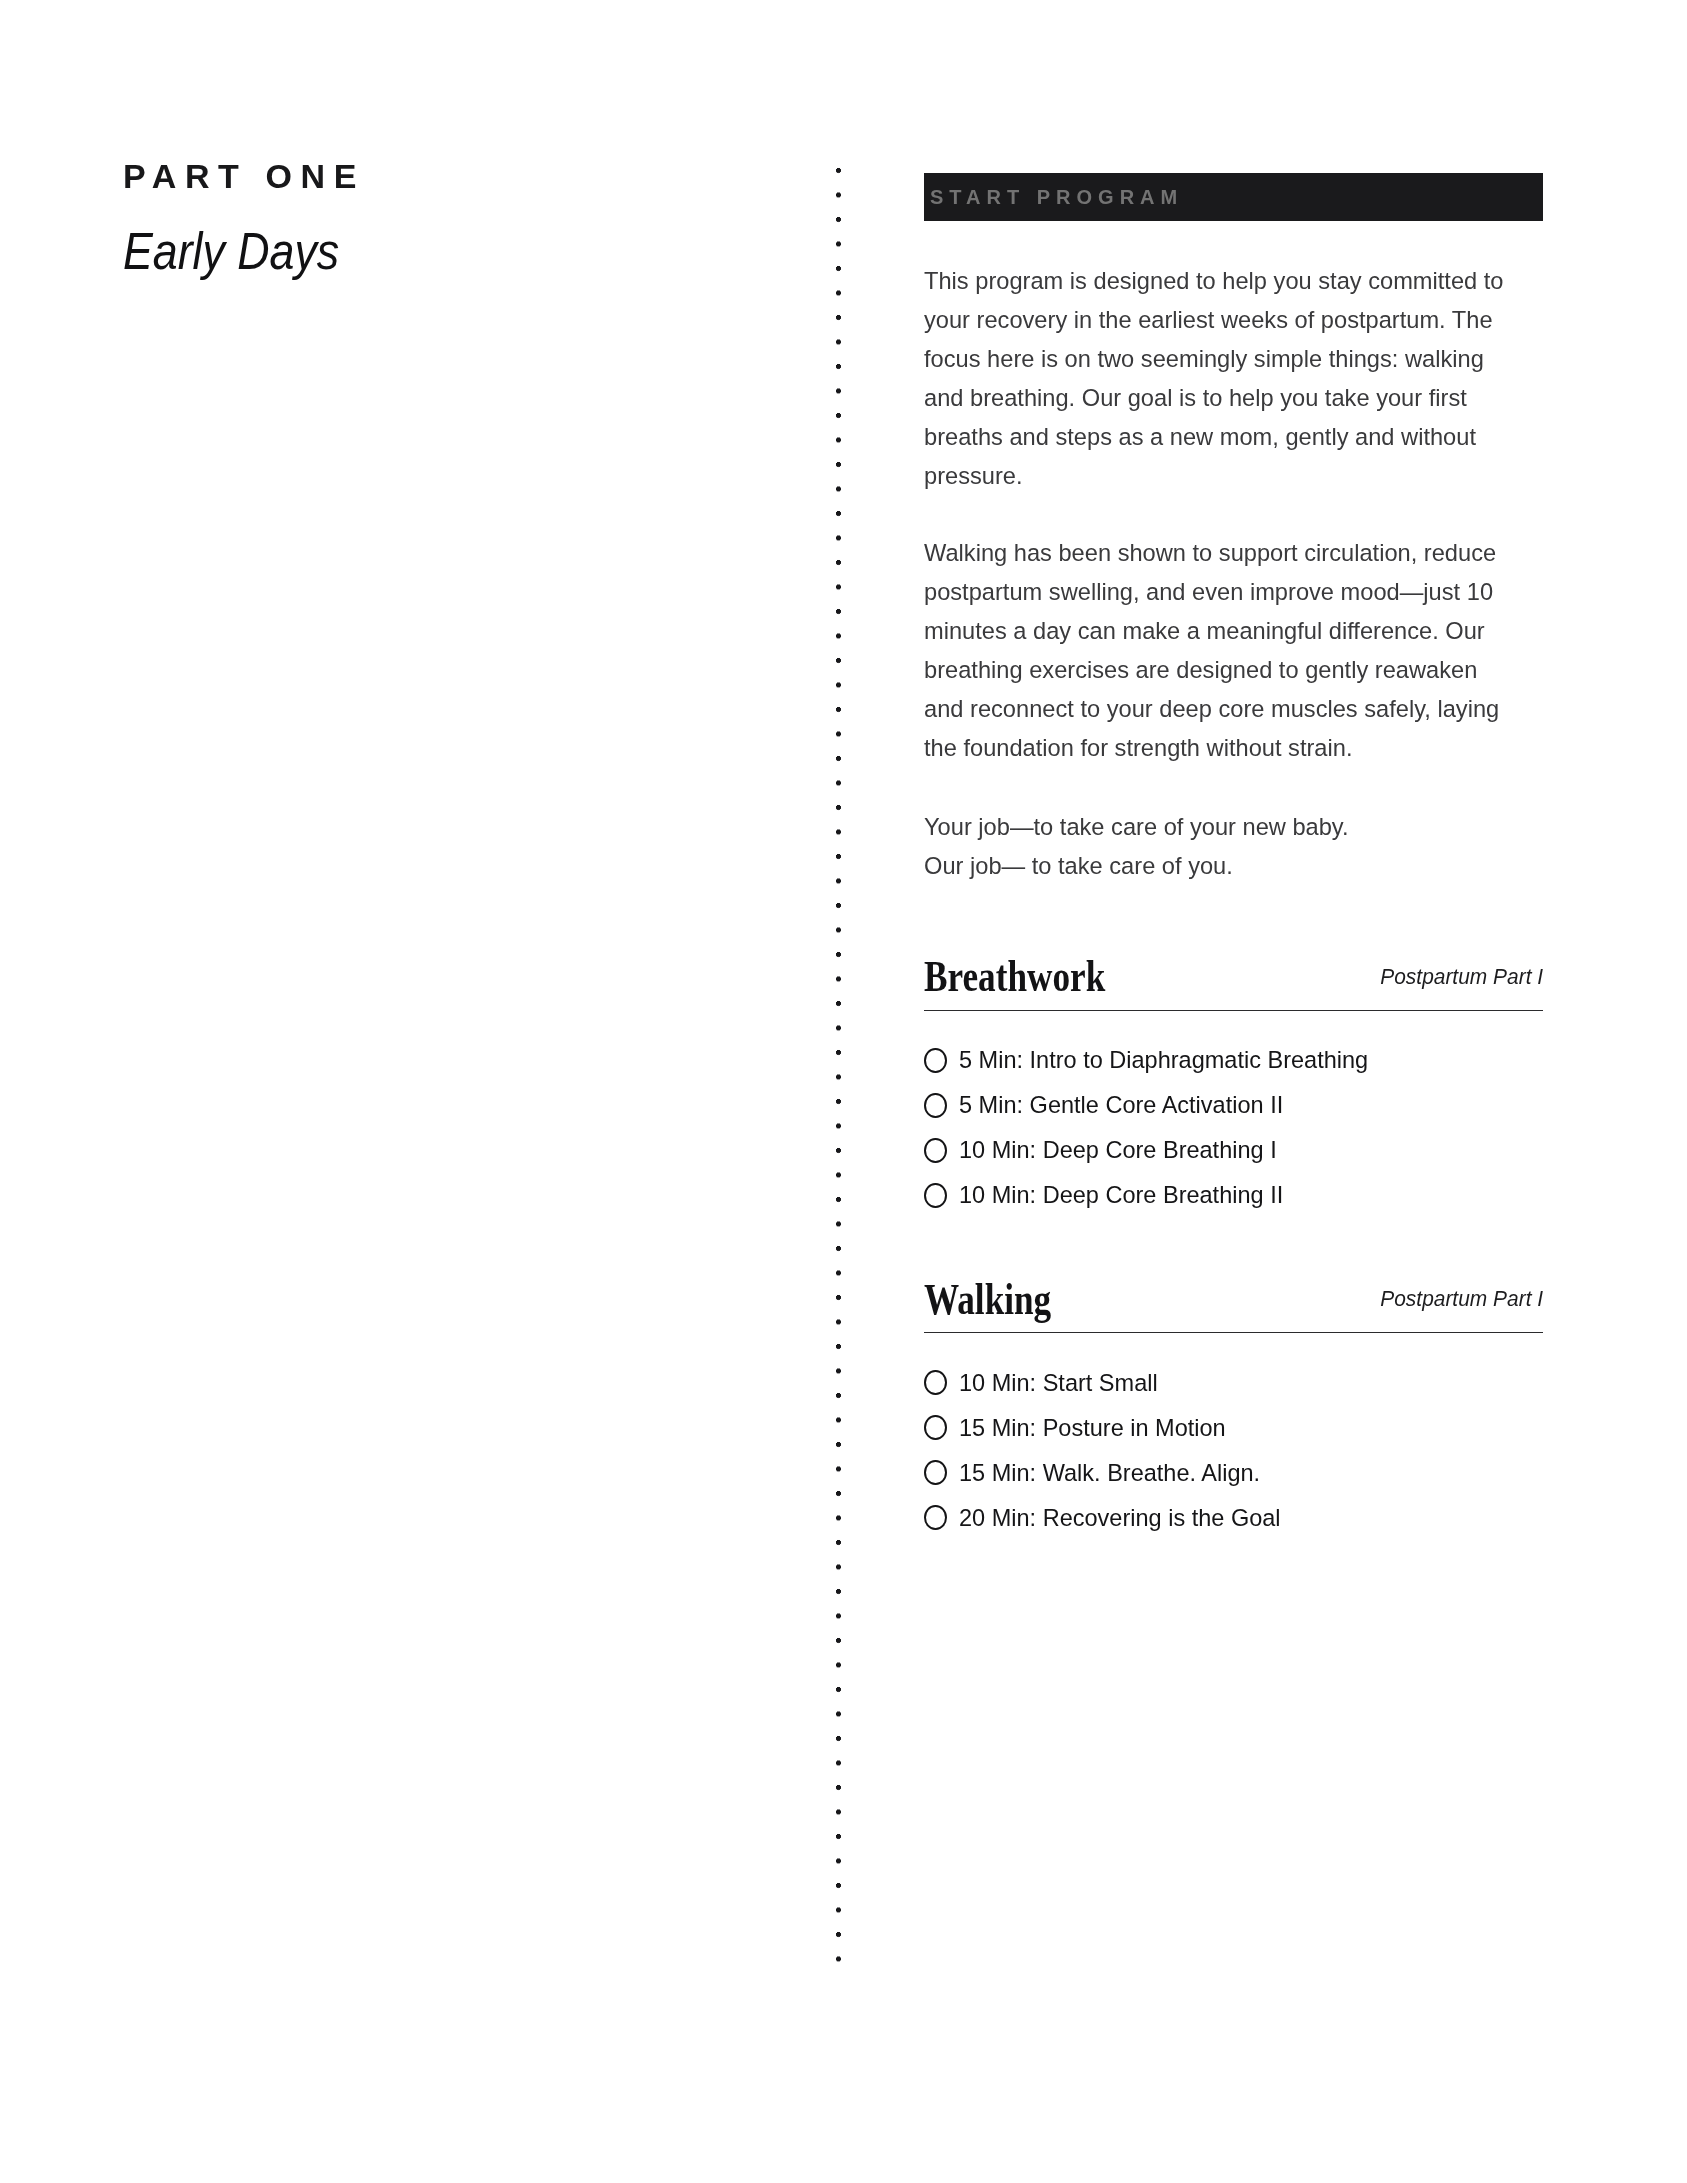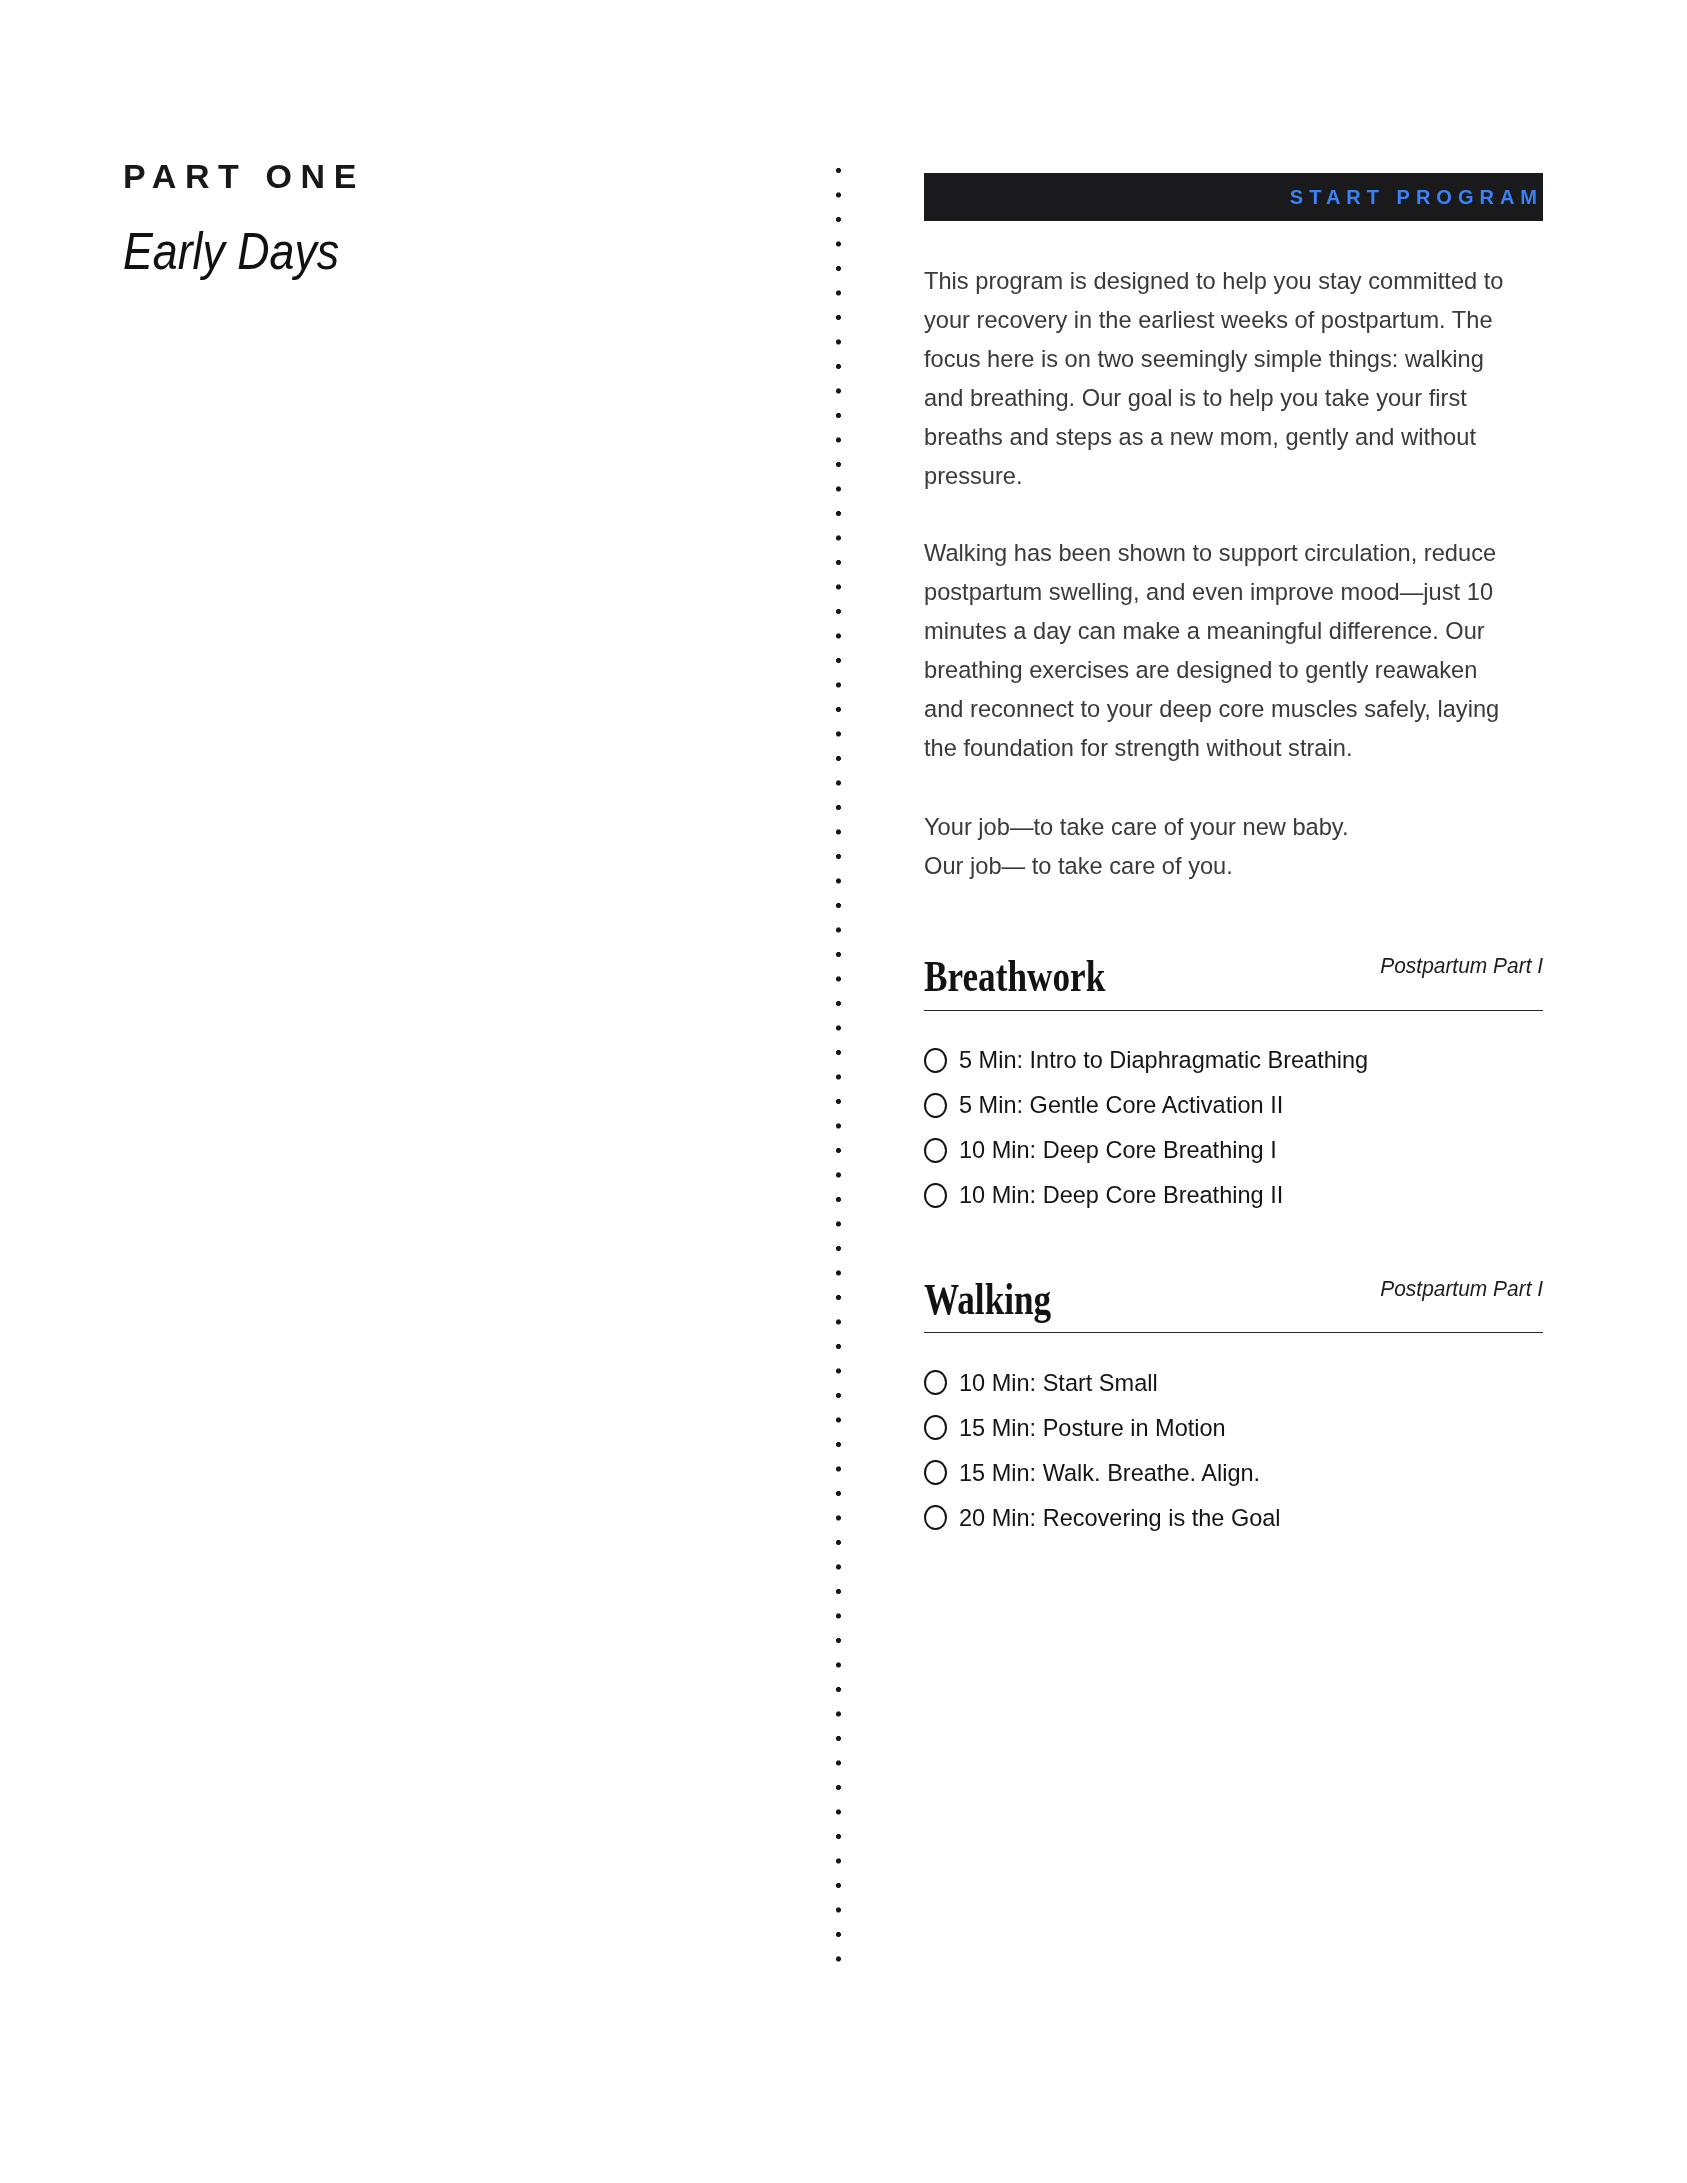--- a/index.html
+++ b/index.html
@@ -74,24 +74,24 @@
 
   
   .right-col {
     position: absolute;
     left: 924px;
     top: 173px;
     width: 619px;
   }
   .start-bar {
     background: #1a1a1c;
-    color: #3b82f6;
+    color: #737373;
     height: 48px;
     line-height: 48px;
-    text-align: right;
+    text-align: left;
     font-family: "Liberation Sans", sans-serif;
     font-weight: bold;
     font-size: 20px;
     letter-spacing: 6px;
     text-indent: 6px;
   }
   .body-par {
     font-family: "Liberation Sans", sans-serif;
     font-size: 24.5px;
     line-height: 39px;
@@ -102,21 +102,21 @@
     transform-origin: left top;
   }
   .par-1 { margin-top: 40px; }
   .par-2 { margin-top: 38px; }
   .par-3 { margin-top: 40px; }
 
   
   .section { margin-top: 70px; }
   .section-head {
     display: flex;
-    align-items: flex-start;
+    align-items: center;
     justify-content: space-between;
     padding-bottom: 10.6px;
     border-bottom: 1.3px solid #2b2b2d;
   }
   .section-name {
     font-family: "Liberation Serif", "DejaVu Serif", serif;
     font-weight: bold;
     font-size: 44px;
     color: #131315;
     line-height: 1;

